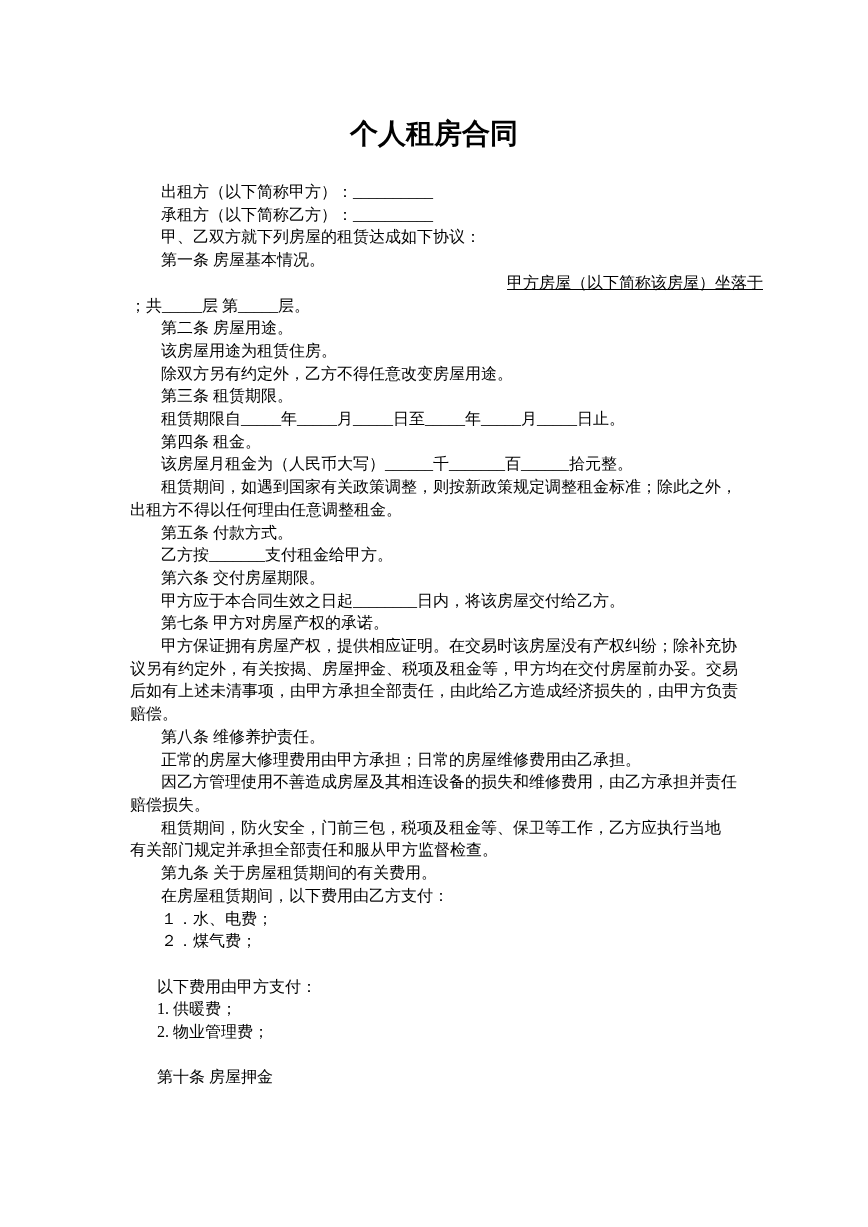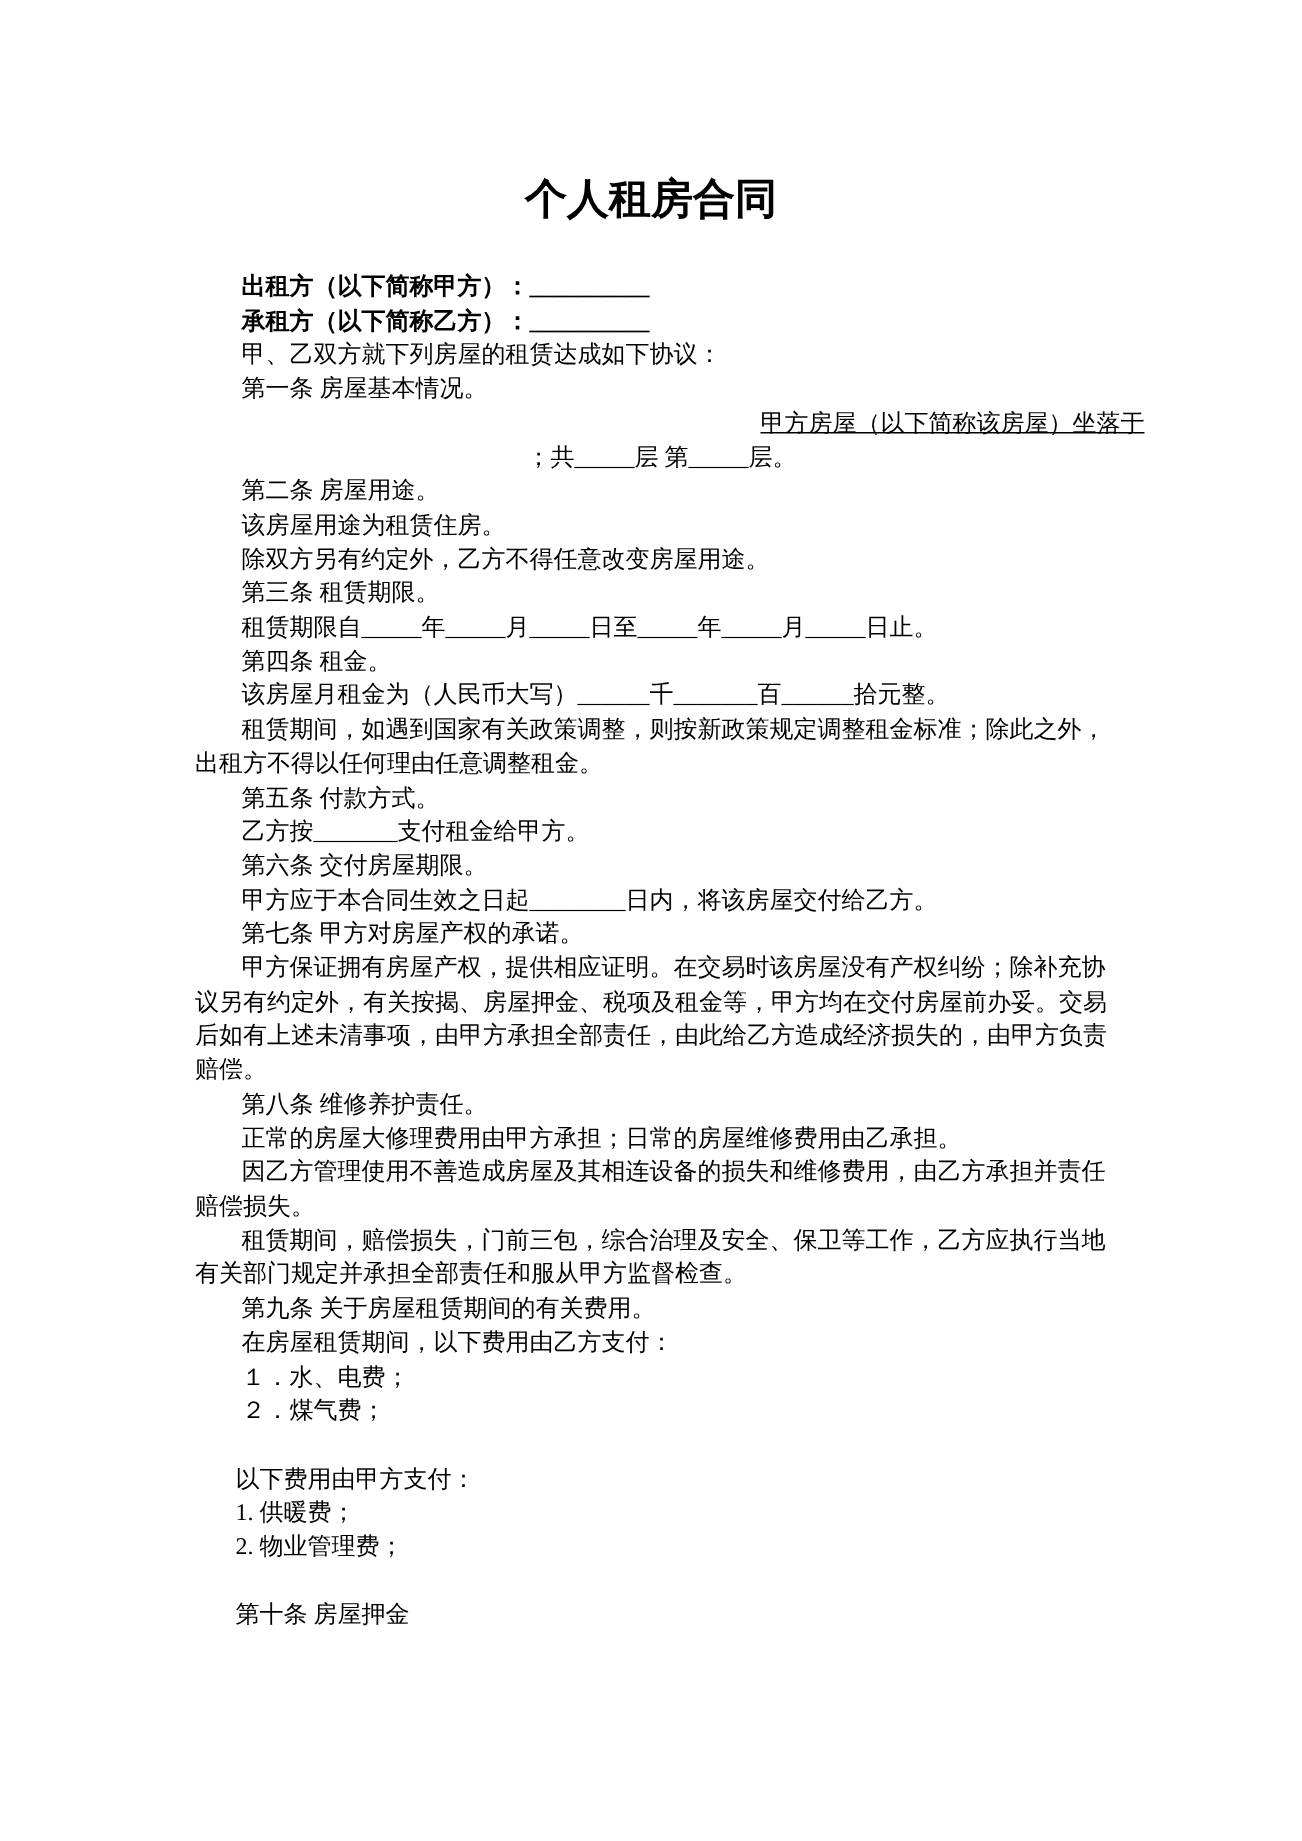--- a/index.html
+++ b/index.html
@@ -27,26 +27,26 @@
     font-weight: bold;
     text-align: center;
     white-space: pre;
   }
   .line {
     font-size: 16px;
     line-height: 22.7px;
     min-height: 22.7px;
     white-space: pre;
   }
-  .line.head   { font-weight: bold; padding-left: 31px; }
+  .line.head   { font-weight: normal; padding-left: 31px; }
   .line.indent { padding-left: 31px; }
   .line.indent2{ padding-left: 27px; }
   .line.flush  { padding-left: 0; }
   .line.right  { text-align: right; margin-right: -25px; text-decoration: underline; }
-  .line.right2 { text-align: center; margin-right: -14px; font-family: Liberation Serif, serif; }
+  .line.right2 { text-align: left; margin-right: -14px; font-family: Liberation Serif, serif; }
   .line.blank  { }
 </style>
 </head>
 <body>
 
 <div class="doc">
   <h1 class="title">个人租房合同</h1>
 
   <div>
 
@@ -71,21 +71,21 @@
       <div class="line indent">甲方应于本合同生效之日起________日内，将该房屋交付给乙方。</div>
       <div class="line indent">第七条 甲方对房屋产权的承诺。</div>
       <div class="line indent">甲方保证拥有房屋产权，提供相应证明。在交易时该房屋没有产权纠纷；除补充协</div>
       <div class="line flush">议另有约定外，有关按揭、房屋押金、税项及租金等，甲方均在交付房屋前办妥。交易</div>
       <div class="line flush">后如有上述未清事项，由甲方承担全部责任，由此给乙方造成经济损失的，由甲方负责</div>
       <div class="line flush">赔偿。</div>
       <div class="line indent">第八条 维修养护责任。</div>
       <div class="line indent">正常的房屋大修理费用由甲方承担；日常的房屋维修费用由乙承担。</div>
       <div class="line indent">因乙方管理使用不善造成房屋及其相连设备的损失和维修费用，由乙方承担并责任</div>
       <div class="line flush">赔偿损失。</div>
-      <div class="line indent">租赁期间，赔偿损失，门前三包，综合治理及安全、保卫等工作，乙方应执行当地</div>
+      <div class="line indent">租赁期间，防火安全，门前三包，税项及租金等、保卫等工作，乙方应执行当地</div>
       <div class="line flush">有关部门规定并承担全部责任和服从甲方监督检查。</div>
       <div class="line indent">第九条 关于房屋租赁期间的有关费用。</div>
       <div class="line indent">在房屋租赁期间，以下费用由乙方支付：</div>
       <div class="line indent">１．水、电费；</div>
       <div class="line indent">２．煤气费；</div>
       <div class="line blank"></div>
       <div class="line indent2">以下费用由甲方支付：</div>
       <div class="line indent2">1. 供暖费；</div>
       <div class="line indent2">2. 物业管理费；</div>
       <div class="line blank"></div>

